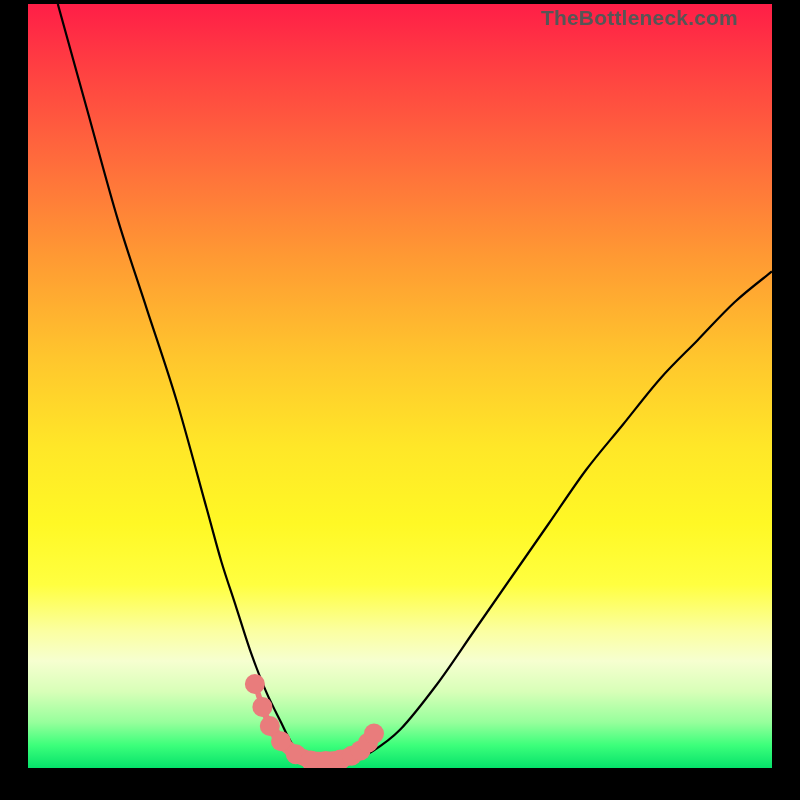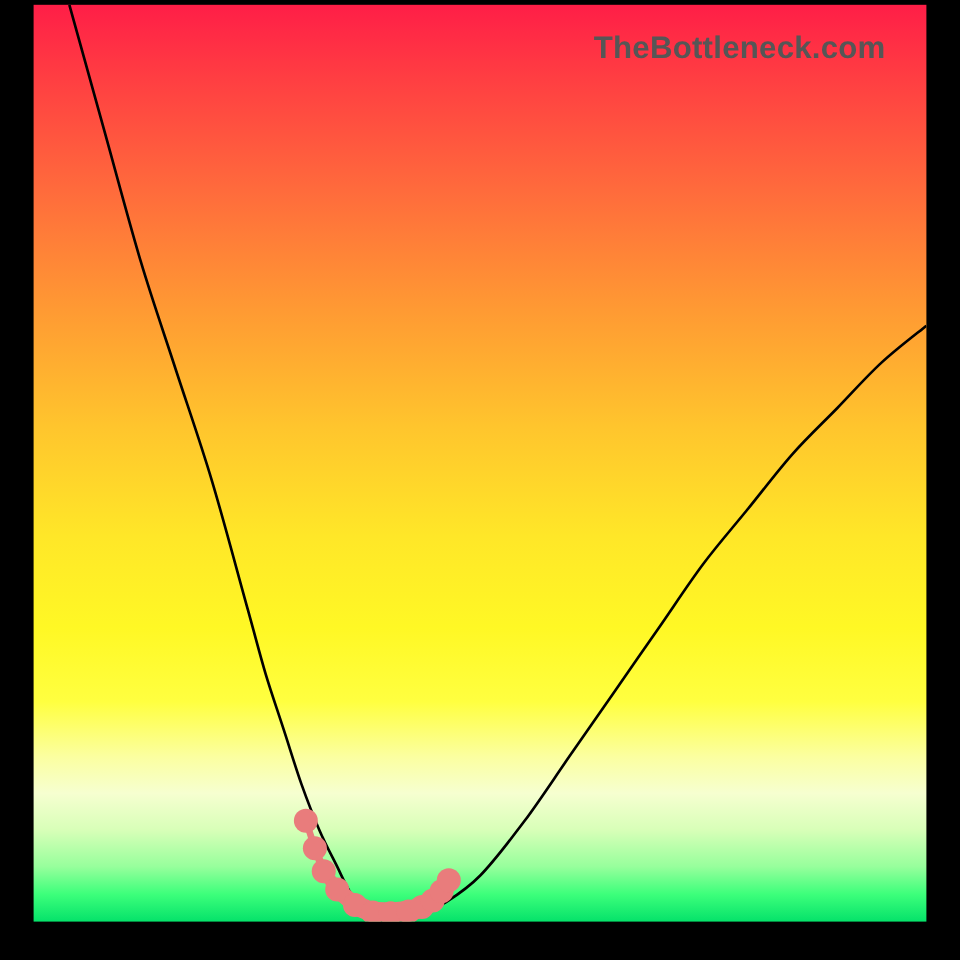--- a/index.html
+++ b/index.html
@@ -18,23 +18,23 @@
       #fff825 68%,
       #ffff40 76%,
       #fbffa0 82%,
       #f6ffd0 86%,
       #d8ffb8 90%,
       #97ff9c 94%,
       #3dff7b 97%,
       #05e26a 100%);
   }
   .watermark{
-    position:absolute; top:20px; right:34px;
+    position:absolute; top:2px; right:34px;
     font-family:Arial,Helvetica,sans-serif;
-    font-size:26px; font-weight:600;
+    font-size:21px; font-weight:600;
     color:#565656;
     letter-spacing:0.2px;
     pointer-events:none;
   }
   svg.curve{position:absolute;left:0;top:0;width:744px;height:764px;}
   .curve-path{fill:none;stroke:#000;stroke-width:2.2;}
   .markers{fill:#e97c7c;stroke:none;}
   .marker-band{fill:#e97c7c;stroke:none;}
 </style>
 </head>

